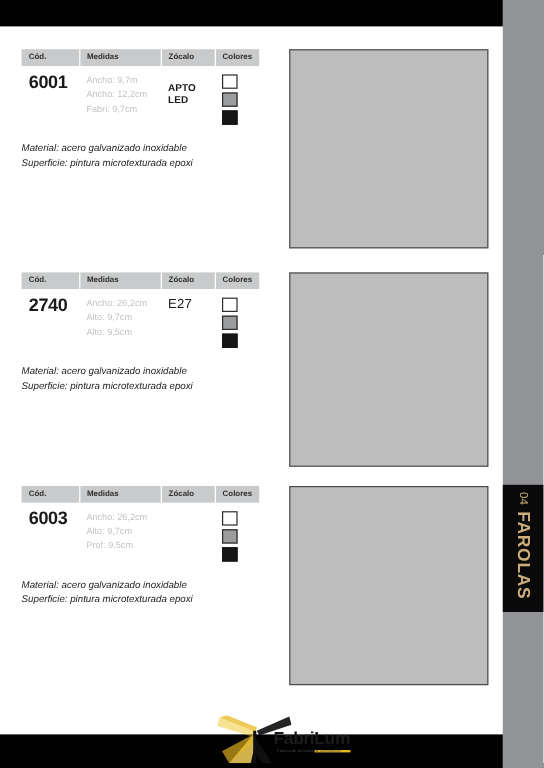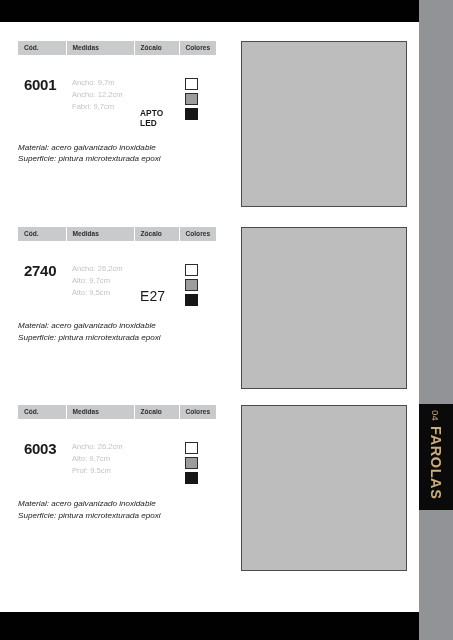--- a/index.html
+++ b/index.html
@@ -117,21 +117,21 @@
   }
   table.spec thead th:last-child { border-right: none; }
 
   .col-cod     { width: 48px; }
   .col-medidas { width: 68px; }
   .col-zocalo  { width: 45px; }
   .col-colores { width: 37px; }
 
   table.spec td {
     vertical-align: top;
-    padding: 22px 5px 8px 6px;
+    padding: 6px 5px 8px 6px;
     background: #ffffff;
   }
 
   .cod-value {
     font-size: 15px;
     font-weight: 700;
     color: #1a1a1a;
     letter-spacing: -0.3px;
     line-height: 1;
   }
@@ -143,25 +143,24 @@
     line-height: 1.58;
     font-weight: 400;
   }
 
   .zocalo-value {
     font-size: 8.3px;
     font-weight: 700;
     color: #1a1a1a;
     padding-top: 7px;
     letter-spacing: 0.1px;
-    margin-top: 24px;
   }
   .zocalo-value.light {
     font-weight: 400;
-    font-size: 14px;
+    font-size: 11px;
     padding-top: 1px;
   }
 
   .swatches {
     display: flex;
     flex-direction: column;
     gap: 2.5px;
     padding-top: 1px;
   }
   .swatch {
@@ -367,14 +366,27 @@
   <div class="photo photo-2"></div>
   <div class="photo photo-3"></div>
 
   <div class="section-tab">
     <div class="section-tab-inner">
       <span class="tab-num">04</span>
       <span class="tab-name">FAROLAS</span>
     </div>
   </div>
 
+  <div class="logo-wrap">
+    <svg class="logo-burst" viewBox="0 0 62 40">
+      <polygon points="2,2 32,14 30,18 0,9" fill="#f0c93a" opacity="0.55"></polygon>
+      <polygon points="2,2 32,14 33,10 8,0" fill="#e8b81f" opacity="0.75"></polygon>
+      <polygon points="60,1 33,13 35,17 62,8" fill="#111111" opacity="0.92"></polygon>
+      <polygon points="30,16 46,40 38,40 22,20" fill="#111111" opacity="0.9"></polygon>
+      <polygon points="30,16 10,40 28,40 32,22" fill="#f3d15a" opacity="0.85"></polygon>
+      <polygon points="30,16 4,30 10,40 28,24" fill="#e8b81f" opacity="0.65"></polygon>
+      <rect x="30" y="13" width="2.6" height="27" fill="#111111"></rect>
+    </svg>
+    <div class="logo-text"><span>Fabri</span><span class="lum">Lum</span></div>
+    <div class="logo-tagline">Fábrica de artículos de iluminación</div>
+  </div>
 
 </div>
 
 </body></html>

